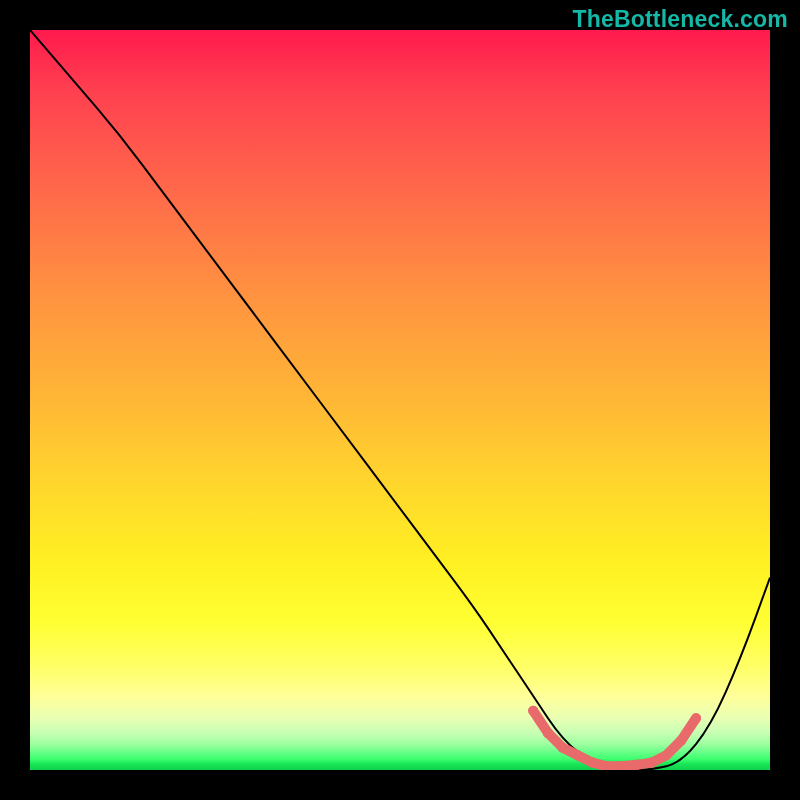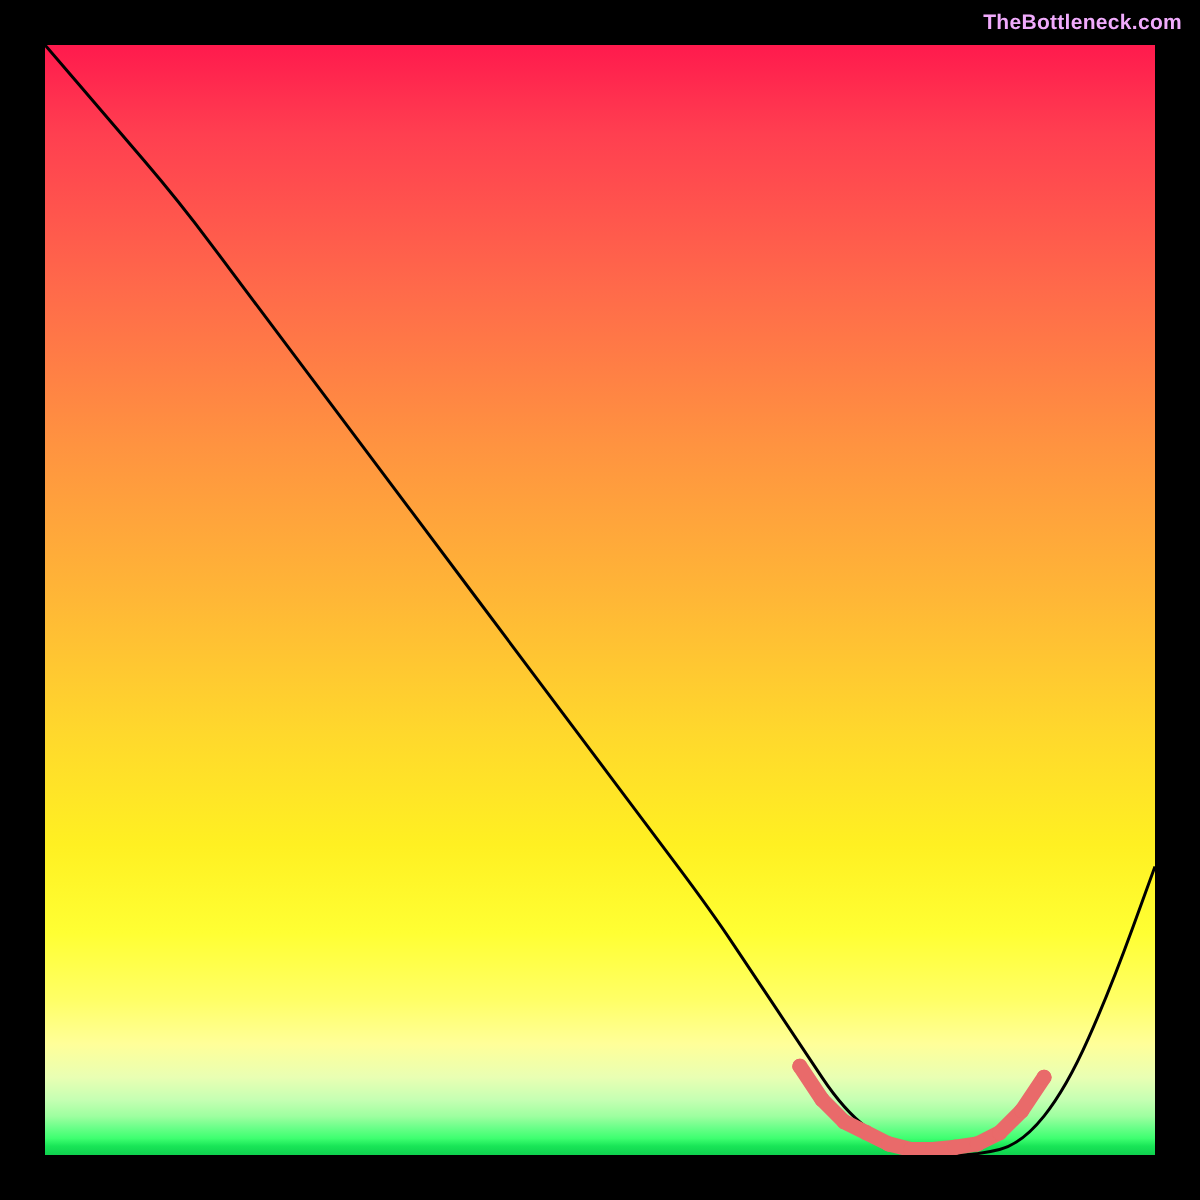--- a/index.html
+++ b/index.html
@@ -50,22 +50,22 @@
     position: absolute;
     left: 0;
     top: 0;
     width: 100%;
     height: 100%;
   }
   .watermark {
     position: absolute;
     top: 6px;
     right: 12px;
-    color: #f0abfc;
-    font-size: 14px;
+    color: #14b8a6;
+    font-size: 23px;
     font-weight: 600;
     letter-spacing: 0.2px;
   }
 </style>
 </head>
 <body>
 
 <div class="watermark">TheBottleneck.com</div>
 
 <div class="plot-area">

